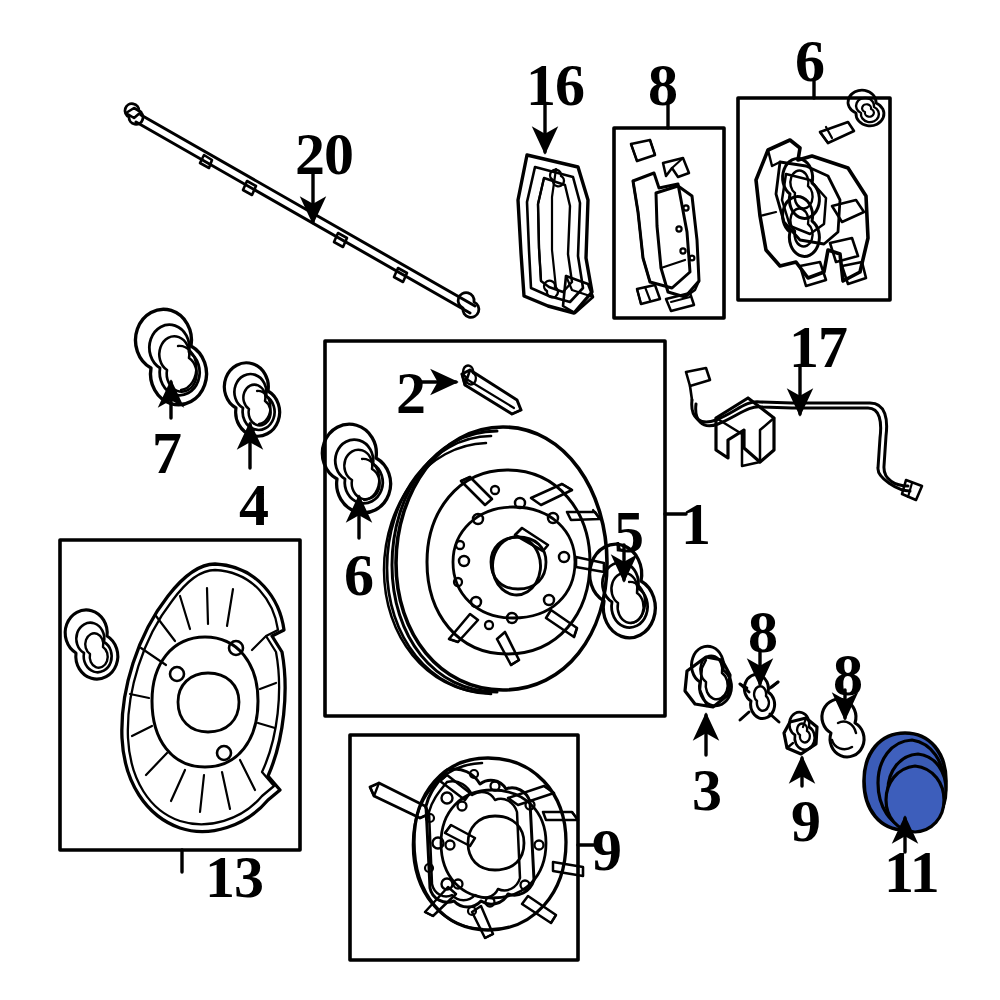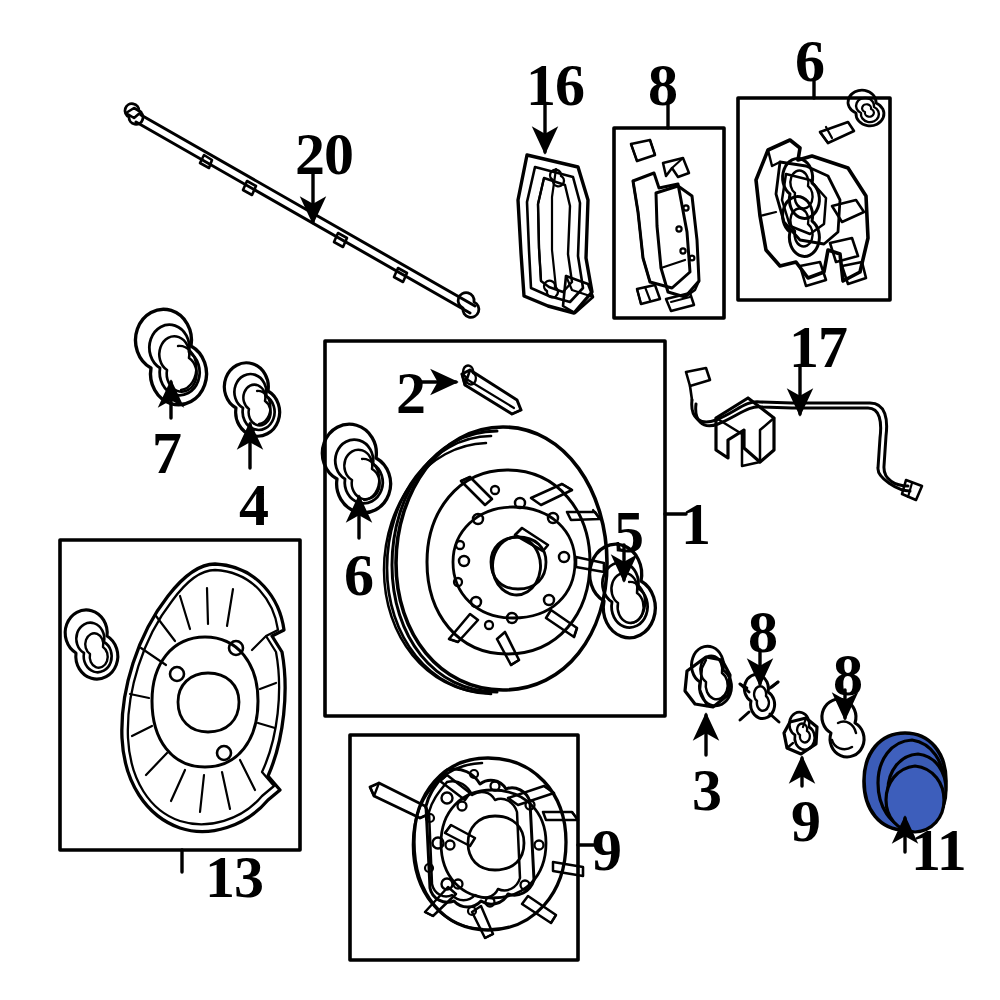--- a/index.html
+++ b/index.html
@@ -387,21 +387,21 @@
 <div class="callout" style="left:681px;top:498px;">1</div>
 <div class="callout" style="left:396px;top:367px;">2</div>
 <div class="callout" style="left:692px;top:764px;">3</div>
 <div class="callout" style="left:239px;top:479px;">4</div>
 <div class="callout" style="left:614px;top:506px;">5</div>
 <div class="callout" style="left:344px;top:549px;">6</div>
 <div class="callout" style="left:152px;top:427px;">7</div>
 <div class="callout" style="left:748px;top:606px;">8</div>
 <div class="callout" style="left:791px;top:795px;">9</div>
 <div class="callout" style="left:833px;top:649px;">8</div>
-<div class="callout" style="left:884px;top:824px;margin-left:27px;">11</div>
+<div class="callout" style="left:884px;top:846px;">11</div>
 <div class="callout" style="left:592px;top:824px;">9</div>
 <div class="callout" style="left:161px;top:851px;margin-left:44px;">13</div>
 <div class="callout" style="left:795px;top:35px;">6</div>
 <div class="callout" style="left:648px;top:59px;">8</div>
 <div class="callout" style="left:526px;top:59px;">16</div>
 <div class="callout" style="left:789px;top:321px;">17</div>
 <div class="callout" style="left:295px;top:128px;">20</div>
 
 </div>
 

